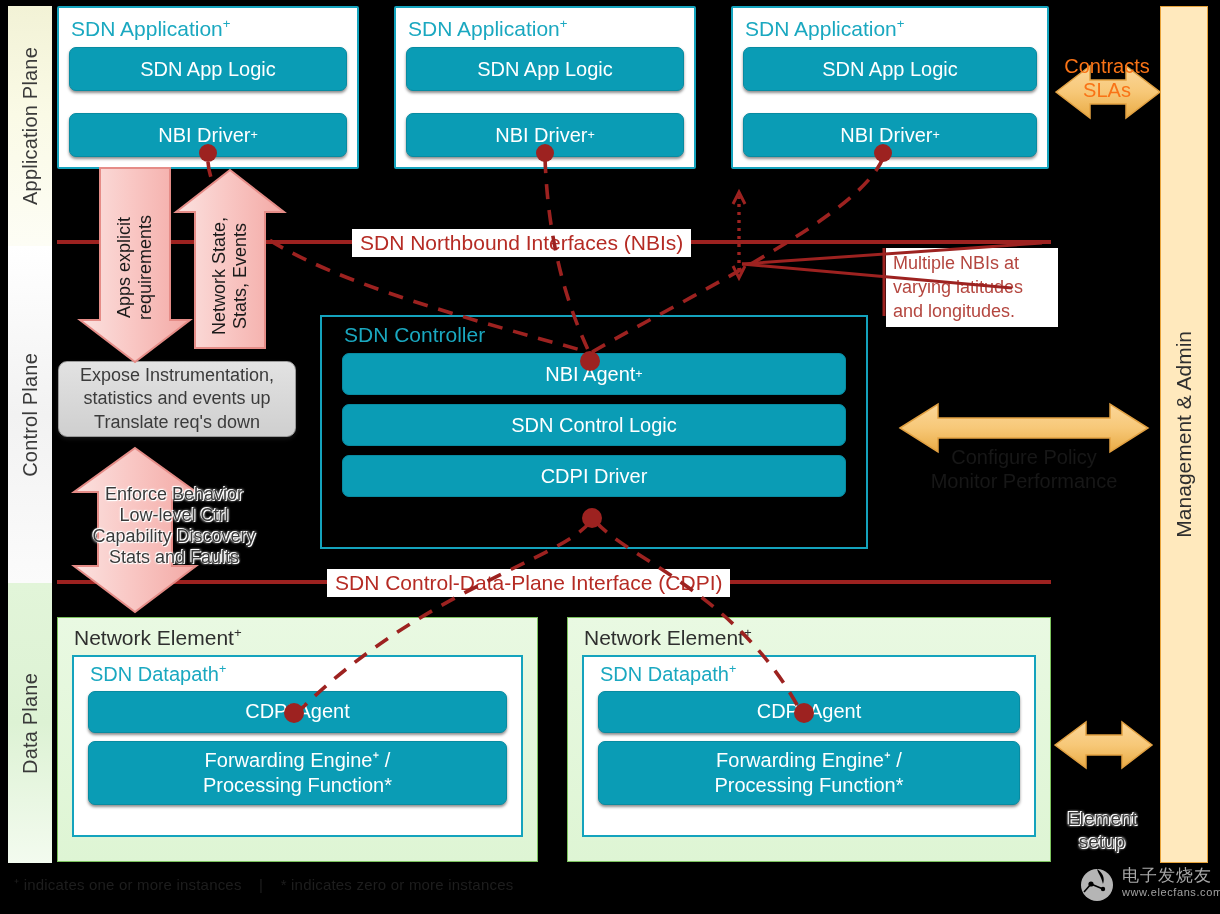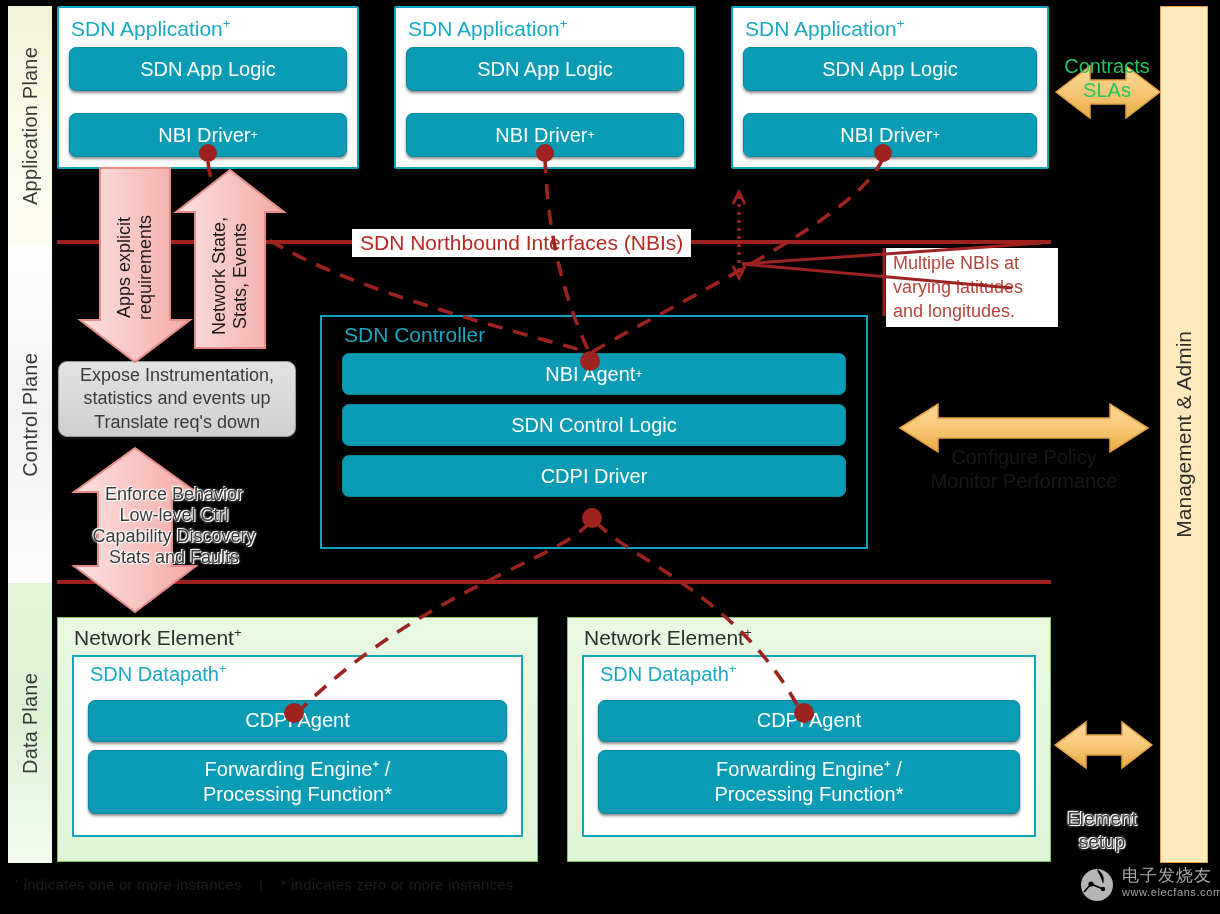--- a/index.html
+++ b/index.html
@@ -50,21 +50,21 @@
   .net-elem{
     position:absolute; top:617px; height:245px;
     background:linear-gradient(180deg,#e9f9e2 0%, #def5d4 100%);
     border:1.5px solid #7cc35e; padding:6px 14px 10px 14px;
   }
   .ne-title{ font-size:21px; color:#2f2f2f; margin:1px 0 5px 2px; }
   .datapath{
     background:#fff; border:2px solid #14a3bd; height:182px;
     padding:4px 14px 8px 14px;
   }
-  .dp-title{ font-size:20px; color:#1aa8c0; margin:1px 0 14px 2px; }
+  .dp-title{ font-size:20px; color:#1aa8c0; margin:1px 0 5px 2px; }
   .datapath .teal-bar.one{ height:42px; font-size:20px; margin-bottom:8px; }
   .datapath .teal-bar.two{ height:64px; font-size:20px; flex-direction:column; line-height:1.25; }
 
   
   .red-line{ position:absolute; height:4px; background:#9d2220; }
   .red-label{
     position:absolute; background:#fff; color:#b52b24;
     font-size:21px; padding:2px 8px; white-space:nowrap;
   }
   .callout{
@@ -177,20 +177,21 @@
   <div style="position:absolute; left:58px; top:361px; width:238px; height:76px;
               background:linear-gradient(180deg,#e2e2e2 0%, #cfcfcf 100%);
               border:1px solid #9a9a9a; border-radius:9px; display:flex;
               align-items:center; justify-content:center; text-align:center;
               font-size:18px; color:#3b3b3b; line-height:1.3; white-space:pre-line;
               box-shadow:0 2px 4px rgba(255,255,255,.08);">Expose Instrumentation,
 statistics and events up
 Translate req's down</div>
 
   <div class="red-line" style="left:57px; top:580px; width:994px;"></div>
+  <div class="red-label" style="left:327px; top:569px;">SDN Control-Data-Plane Interface (CDPI)</div>
 
   <div class="net-elem" style="left:57px; width:481px;">
     <div class="ne-title"><span>Network Element</span><span class="sup">+</span></div>
     <div class="datapath">
       <div class="dp-title"><span>SDN Datapath</span><span class="sup">+</span></div>
       <div class="teal-bar one">
           <span>CDPI Agent</span>
         </div>
       <div class="teal-bar two" style="white-space:pre-line;">Forwarding Engine⁺ /
 Processing Function*</div>
@@ -291,21 +292,21 @@
     <div class="lbl vert">Network State,
 Stats, Events</div>
   </div>
   <div class="pink-arrow" style="left:58px; top:466px; width:232px; height:120px;">
     <div class="lbl" style="color:#3a3a3a; text-shadow:0 0 3px #fff,0 0 3px #fff,1px 1px 0 #fff,-1px -1px 0 #fff;">Enforce Behavior
 Low-level Ctrl
 Capability Discovery
 Stats and Faults</div>
   </div>
 
-  <div class="org-lbl" style="left:1048px; top:54px; width:118px; font-size:20px; color:#22c55e;">Contracts
+  <div class="org-lbl" style="left:1048px; top:54px; width:118px; font-size:20px; color:#f97316;">Contracts
 SLAs</div>
   <div class="org-lbl" style="left:900px; top:445px; width:248px; font-size:20px; color:#171717;">Configure Policy
 Monitor Performance</div>
   <div class="org-lbl" style="left:1052px; top:768px; width:100px; font-size:19px; color:#3a3a3a; text-shadow:0 0 3px #fff,0 0 3px #fff,1px 1px 0 #fff,-1px -1px 0 #fff;margin-top:40px;">Element
 setup</div>
 
   <div id="footnote">⁺ indicates one or more instances    |    * indicates zero or more instances</div>
 
   <div id="watermark">
     <svg width="40" height="44" viewBox="0 0 40 44">

